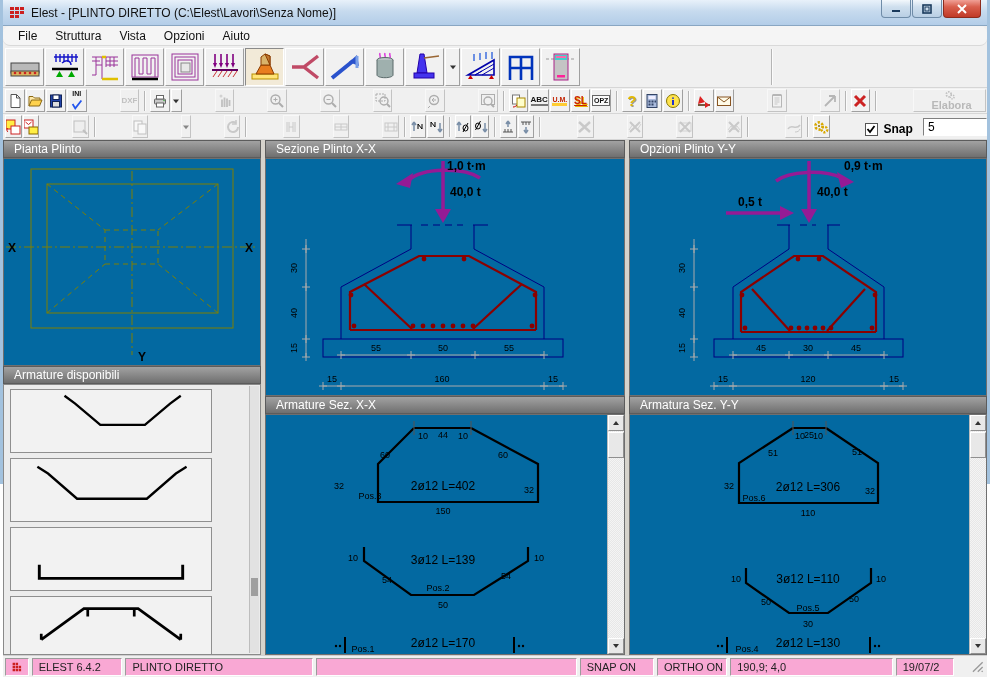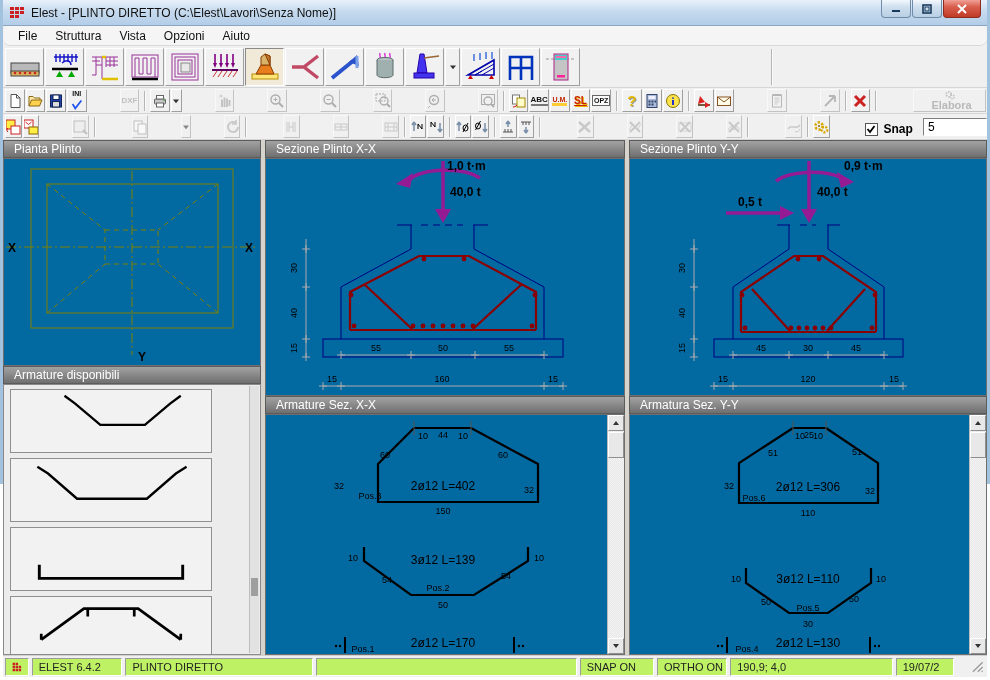--- a/index.html
+++ b/index.html
@@ -67,21 +67,21 @@
   .list-scroll { position:absolute; right:1px; top:1px; bottom:1px; width:10px; background:#e2e2e2; border-left:1px solid #bdbdbd; }
   .list-thumb { position:absolute; left:1px; width:7px; height:18px; top:72%; background:#9f9f9f; }
 
   .vscroll { position:absolute; right:0; top:0; bottom:0; width:17px; background:repeating-conic-gradient(#f4f4f4 0% 25%, #e7e7e7 0% 50%) 0 0/2px 2px; border-left:1px solid #bdbdbd; }
   .sb-btn { position:absolute; left:0; width:16px; height:16px; background:#e8e8e8; border:1px solid; border-color:#fff #8f8f8f #8f8f8f #fff; display:flex; align-items:center; justify-content:center; }
   .sb-btn.up { top:0; } .sb-btn.down { bottom:0; }
   .sb-thumb { position:absolute; left:0; top:17px; width:16px; height:26px; background:#e8e8e8; border:1px solid; border-color:#fff #8f8f8f #8f8f8f #fff; }
 
   
   .statusbar { height:22px; background:#f0f0f0; display:flex; align-items:center; padding:0 2px; flex:0 0 auto; border-top:1px solid #d0d0d0; }
-  .sb-field { height:18px; border:1px solid; border-color:#9b9b9b #ffffff #ffffff #9b9b9b; font-size:11px; display:flex; align-items:center; padding:0 6px; margin-right:3px; white-space:nowrap; overflow:hidden; background:#bef264; color:#222; }
+  .sb-field { height:18px; border:1px solid; border-color:#9b9b9b #ffffff #ffffff #9b9b9b; font-size:11px; display:flex; align-items:center; padding:0 6px; margin-right:3px; white-space:nowrap; overflow:hidden; background:#f9a8d4; color:#222; }
   .grip { margin-left:auto; width:14px; height:14px; }
 
   svg text { font-family:"Liberation Sans", sans-serif; }
 </style>
 </head>
 <body>
 
 <div class="window">
 
   <div class="titlebar">
@@ -750,21 +750,21 @@
                 <path d="M1 2l3 4 3-4z" fill="#333"></path>
               </svg>
             </div>
         </div>
       </div>
     </div>
 
     <div class="splitter"></div>
 
     <div class="col col-right">
-      <div class="panel-header">Sezione Plinto Y-Y</div>
+      <div class="panel-header">Opzioni Plinto Y-Y</div>
       <div class="canvas sez-canvas">
         <svg width="354" height="236" viewBox="0 0 354 236">
           <g stroke="#951b95" fill="none" stroke-width="3.5">
             <path d="M146 22 A 40 16 0 0 1 212 19"></path>
             <path d="M179 2V52"></path>
             <path d="M96 54H150"></path>
           </g>
           <g fill="#951b95">
             <polygon points="224,23 207,13 211,29"></polygon>
             <polygon points="171,50 187,50 179,64"></polygon>

